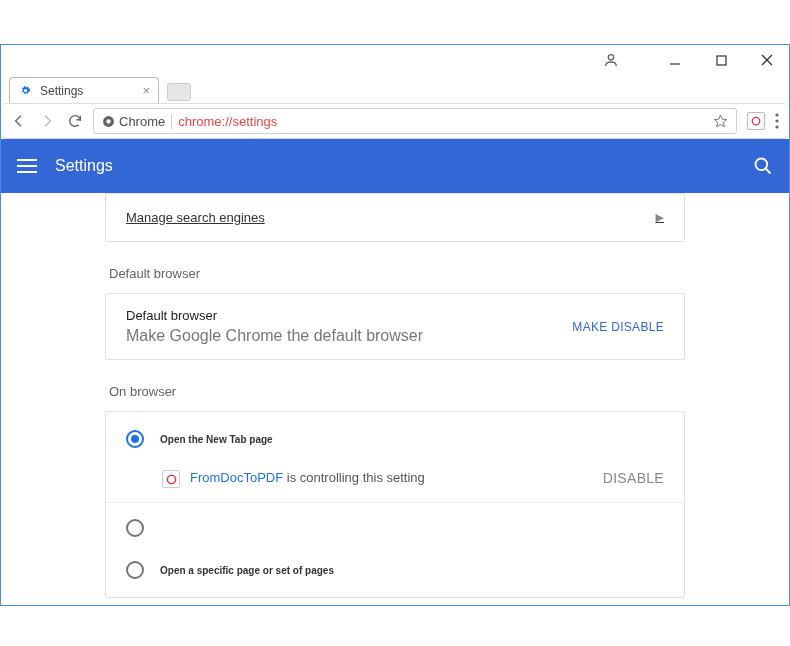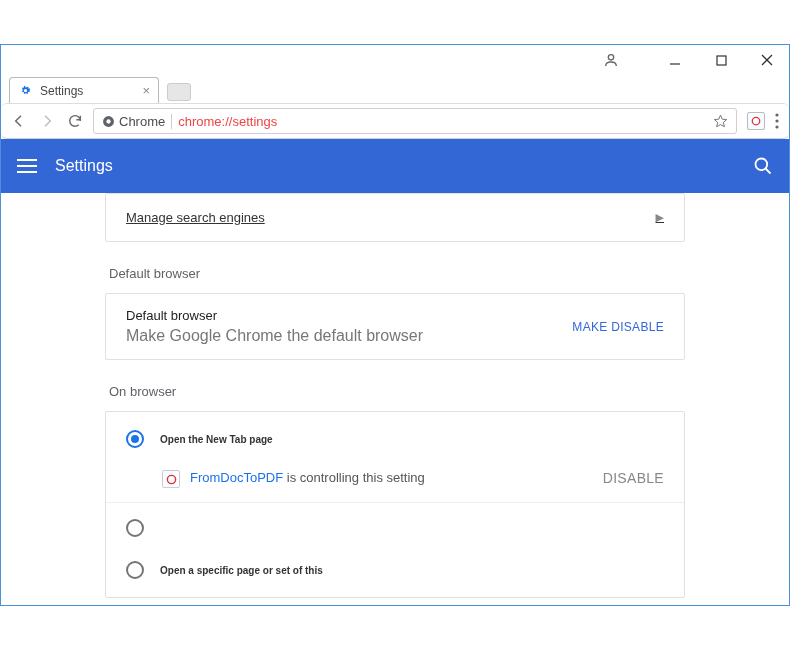--- a/index.html
+++ b/index.html
@@ -208,21 +208,21 @@
               </svg>
           </span>
           <span><span class="link">FromDocToPDF</span><span> is controlling this setting</span></span>
           <span class="disable">DISABLE</span>
         </div>
         <div class="radio-row">
           <div class="radio"></div>
         </div>
         <div class="radio-row">
           <div class="radio"></div>
-          <span>Open a specific page or set of this</span>
+          <span>Open a specific page or set of pages</span>
         </div>
       </div>
 
       <div class="advanced">
         <span>Advanced</span>
         <span class="chev">▼</span>
       </div>
 
     </div>
   </div>

